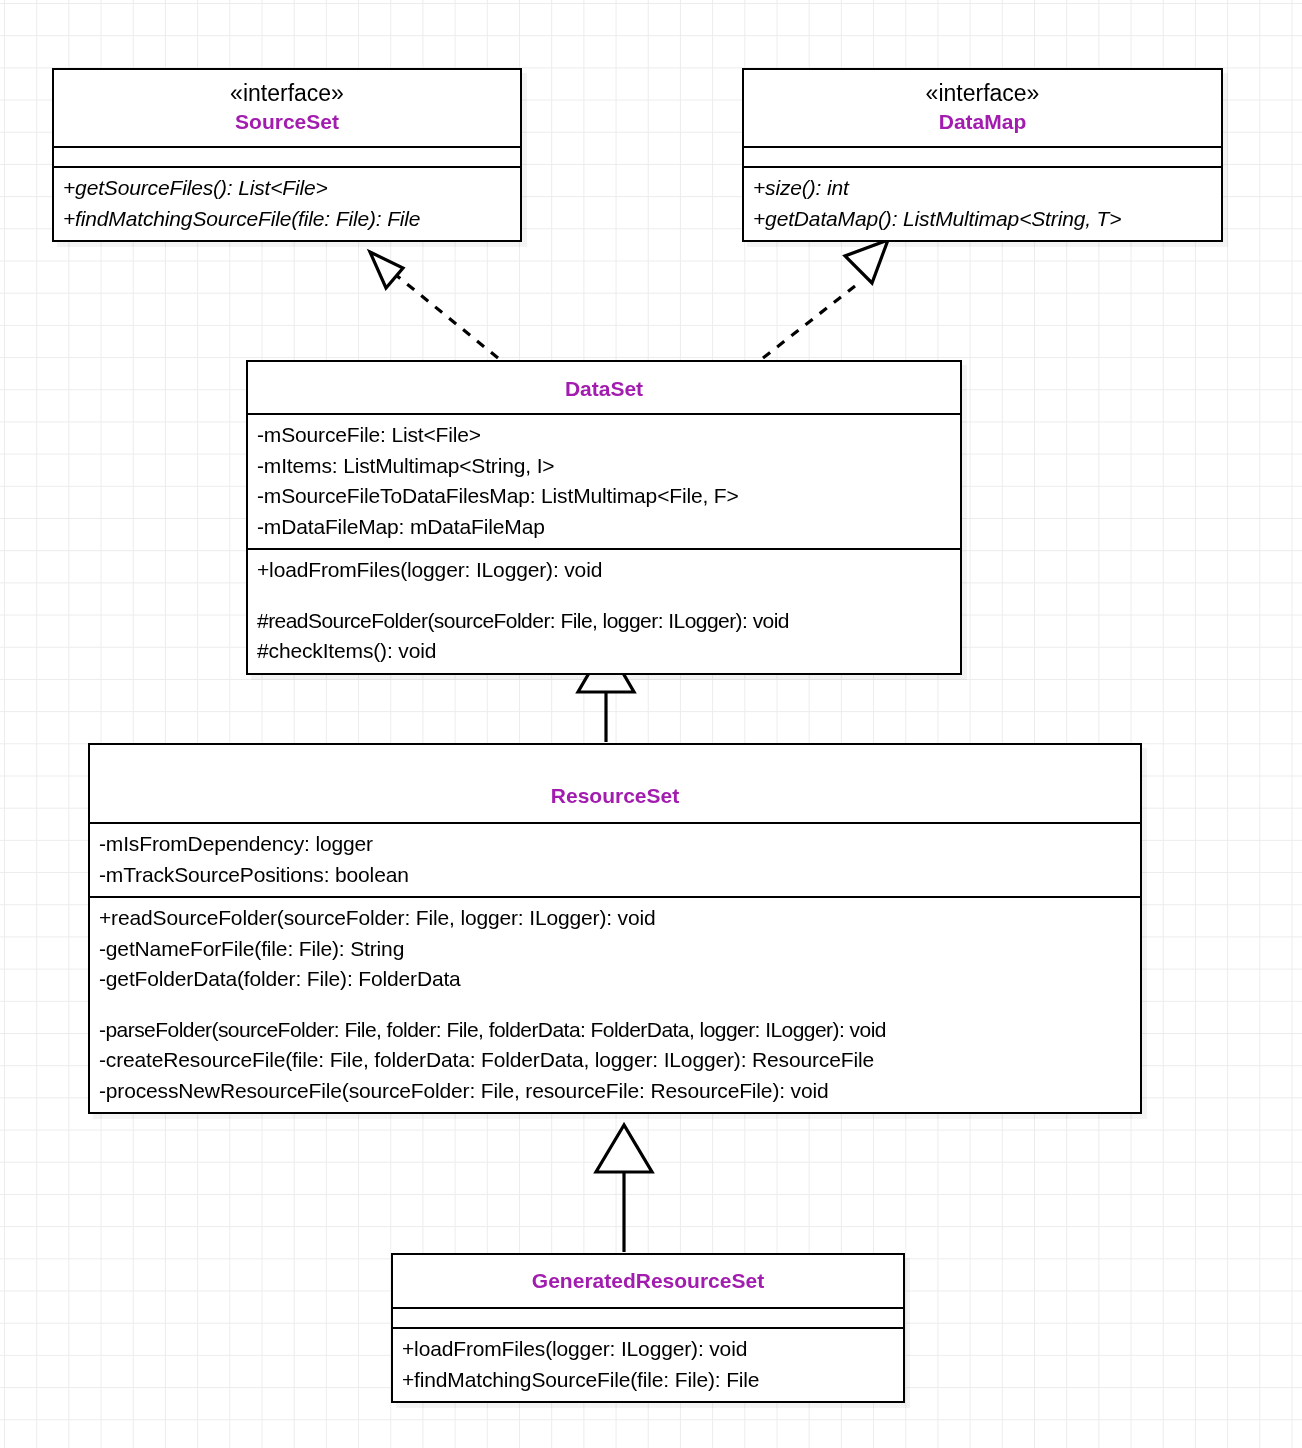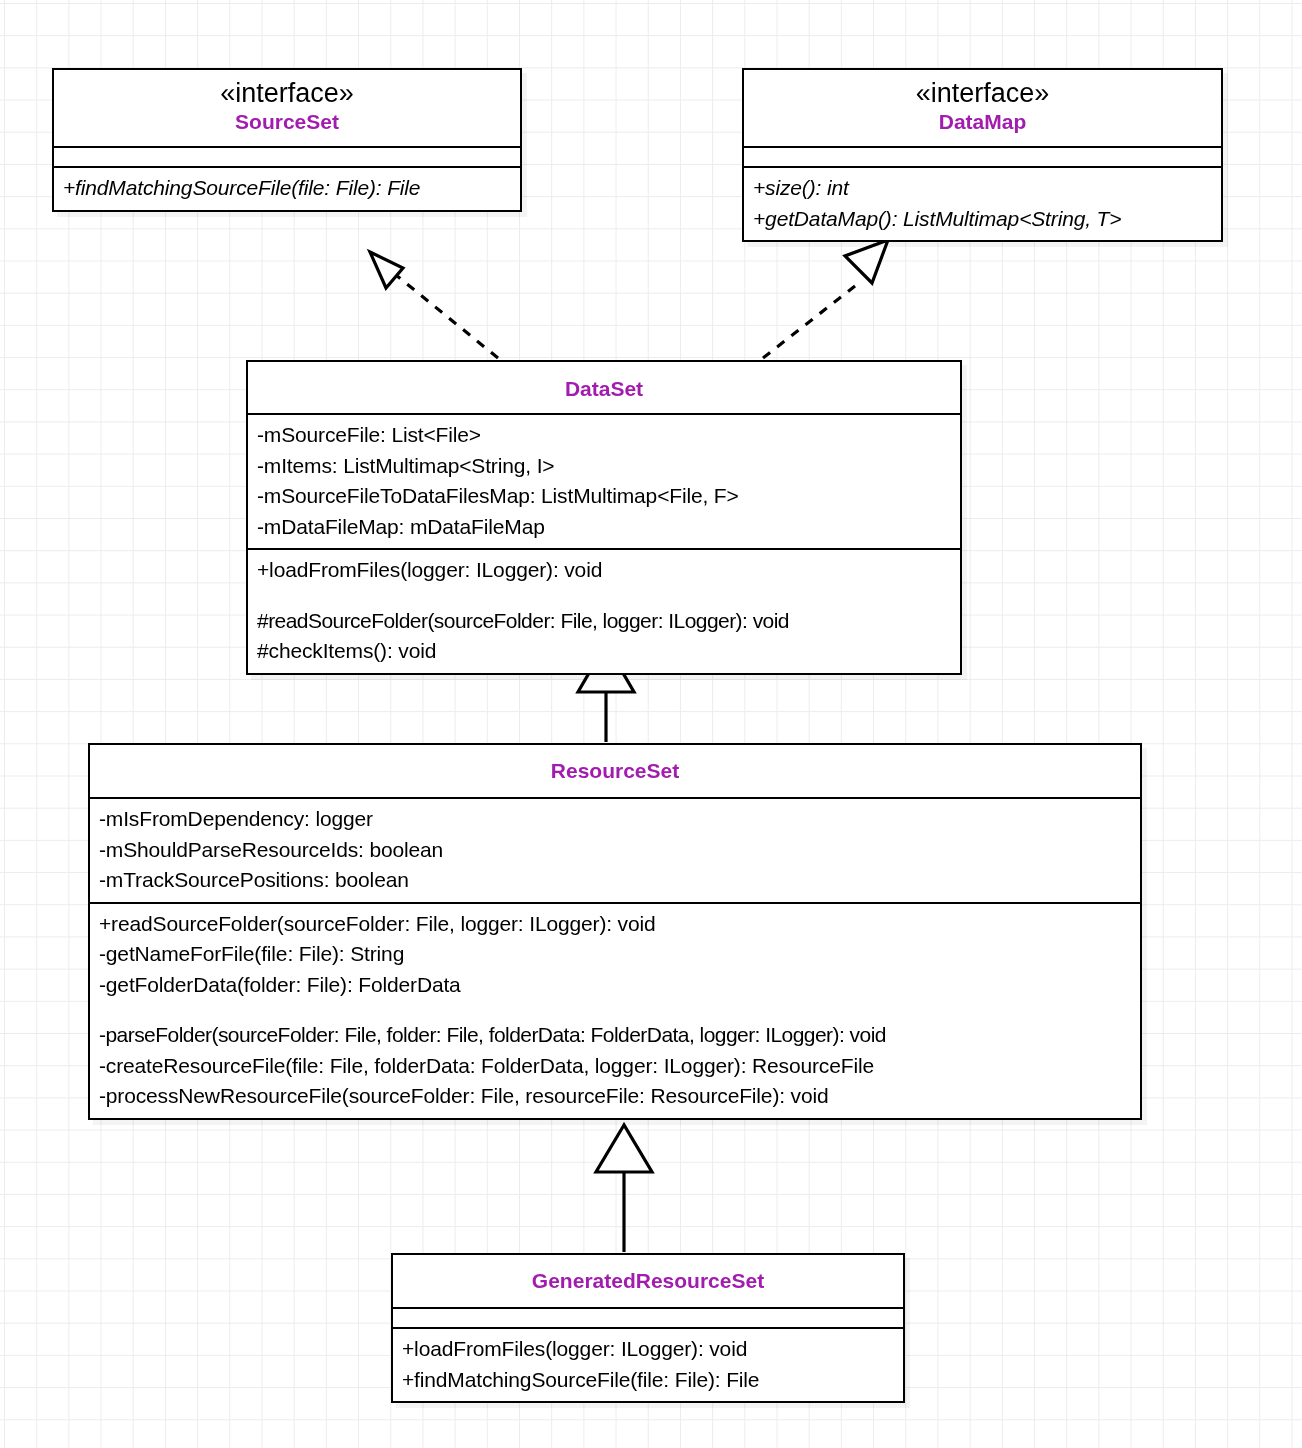--- a/index.html
+++ b/index.html
@@ -39,21 +39,21 @@
   }
 
   .uml-header {
     text-align: center;
     box-sizing: border-box;
     padding: 8px 6px 10px 6px;
   }
 
   .stereotype {
     display: block;
-    font-size: 27px;
+    font-size: 23px;
     line-height: 27px;
     color: #000;
     font-weight: normal;
   }
 
   .class-name {
     display: block;
     font-size: 21px;
     line-height: 29px;
     font-weight: bold;
@@ -151,20 +151,21 @@
 
   <div class="uml-class" id="box-sourceset">
     <div class="uml-header">
       <span class="stereotype">«interface»</span>
       <span class="class-name">SourceSet</span>
     </div>
     <div class="divider"></div>
     <div class="compartment empty"></div>
     <div class="divider"></div>
     <div class="compartment">
+      <div class="member abstract">+getSourceFiles(): List&lt;File&gt;</div>
       <div class="member abstract">+findMatchingSourceFile(file: File): File</div>
     </div>
   </div>
 
   <div class="uml-class" id="box-datamap">
     <div class="uml-header">
       <span class="stereotype">«interface»</span>
       <span class="class-name">DataMap</span>
     </div>
     <div class="divider"></div>
@@ -189,27 +190,26 @@
     </div>
     <div class="divider"></div>
     <div class="compartment">
       <div class="member">+loadFromFiles(logger: ILogger): void</div>
       <div class="member cond">#readSourceFolder(sourceFolder: File, logger: ILogger): void</div>
       <div class="member">#checkItems(): void</div>
     </div>
   </div>
 
   <div class="uml-class" id="box-resourceset">
-    <div class="uml-header" style="padding-top:11px;padding-bottom:12px;">
+    <div class="uml-header" style="padding-top:11px;padding-bottom:12px;margin-top:25px;">
       <span class="class-name">ResourceSet</span>
     </div>
     <div class="divider"></div>
     <div class="compartment">
       <div class="member">-mIsFromDependency: logger</div>
-      <div class="member">-mShouldParseResourceIds: boolean</div>
       <div class="member">-mTrackSourcePositions: boolean</div>
     </div>
     <div class="divider"></div>
     <div class="compartment">
       <div class="member">+readSourceFolder(sourceFolder: File, logger: ILogger): void</div>
       <div class="member">-getNameForFile(file: File): String</div>
       <div class="member">-getFolderData(folder: File): FolderData</div>
       <div class="member cond">-parseFolder(sourceFolder: File, folder: File, folderData: FolderData, logger: ILogger): void</div>
       <div class="member">-createResourceFile(file: File, folderData: FolderData, logger: ILogger): ResourceFile</div>
       <div class="member">-processNewResourceFile(sourceFolder: File, resourceFile: ResourceFile): void</div>

